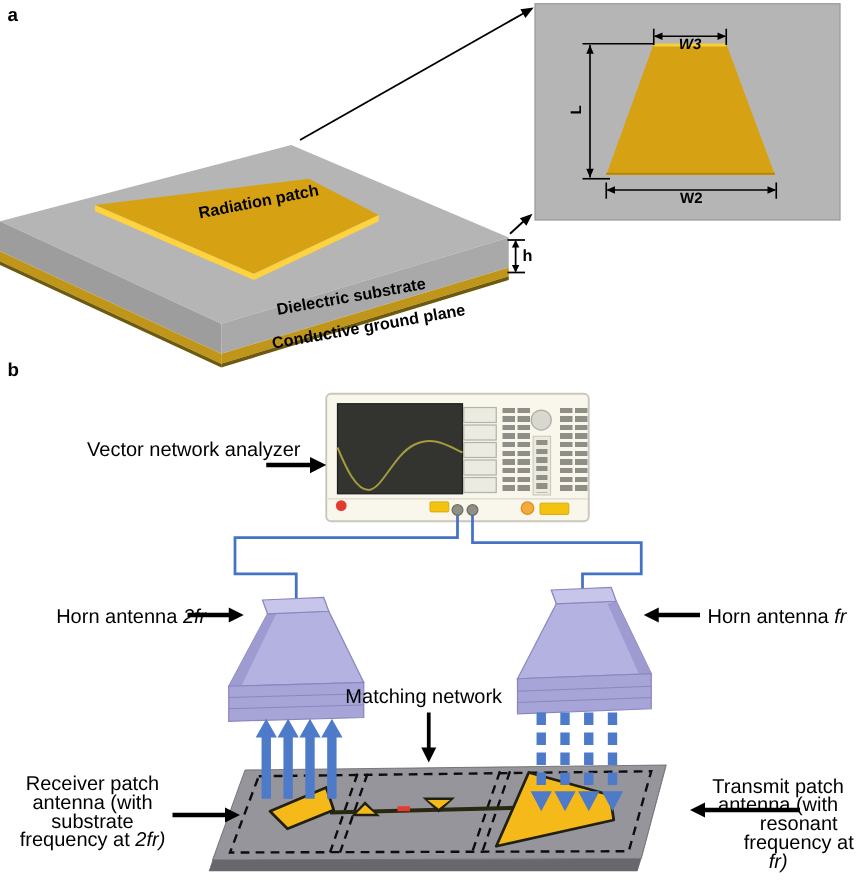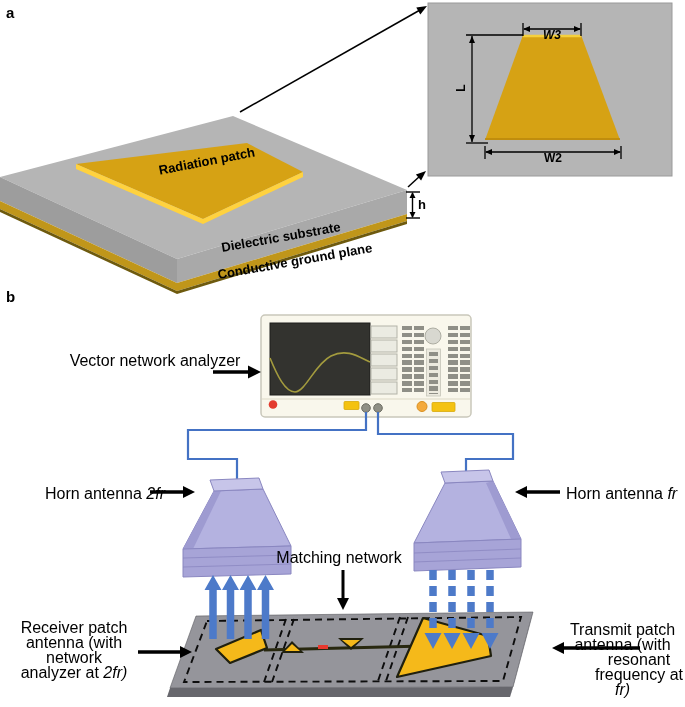--- a/index.html
+++ b/index.html
@@ -241,22 +241,22 @@
 
 <div class="lbl ann" style="left:566px;top:485px;white-space:nowrap;">
   <span>Horn antenna </span><span class="it">fr</span>
 </div>
 
 <div class="lbl ann center" style="left:264px;top:549px;width:150px;">Matching network</div>
 
 <div class="lbl ann center" style="left:10px;top:620px;width:128px;line-height:15px;">
   <span style="display:block;">Receiver patch</span>
   <span style="display:block;">antenna (with</span>
-  <span style="display:block;">network</span>
-  <span style="display:block;"><span>analyzer at </span><span class="it">2fr)</span></span>
+  <span style="display:block;">substrate</span>
+  <span style="display:block;"><span>frequency at </span><span class="it">2fr)</span></span>
 </div>
 
 <div class="lbl ann center" style="left:560px;top:622px;width:125px;line-height:15px;">
   <span style="display:block;">Transmit patch</span>
   <span style="display:block;">antenna (with</span>
   <span style="display:block;margin-left:33px;">resonant frequency at</span>
   <span style="display:block;" class="it">fr)</span>
 </div>
 
 </div>

